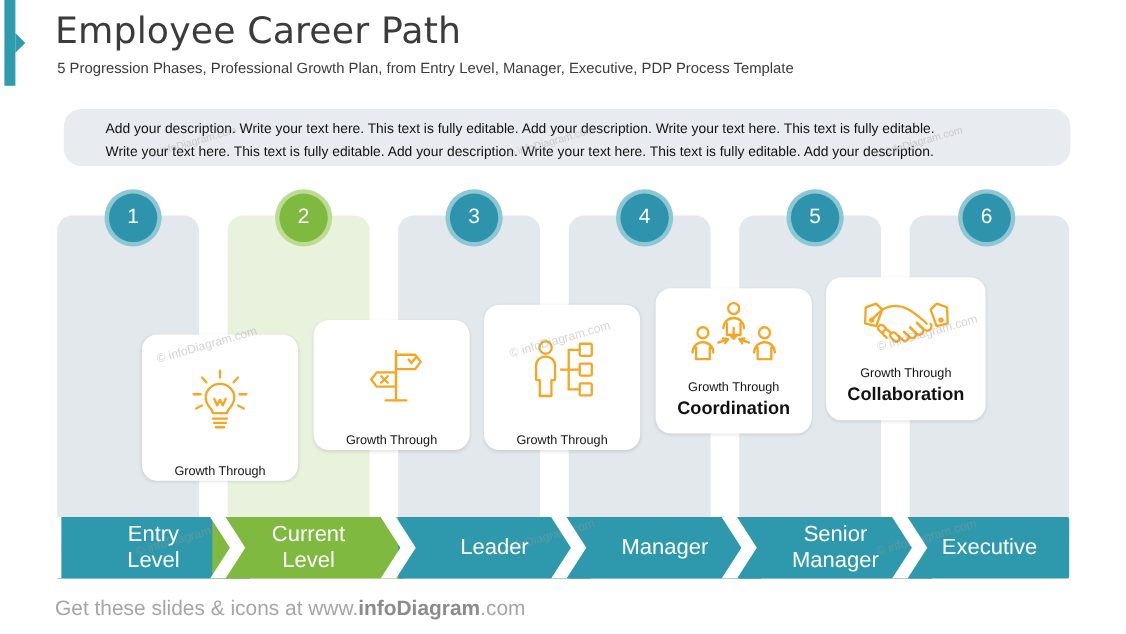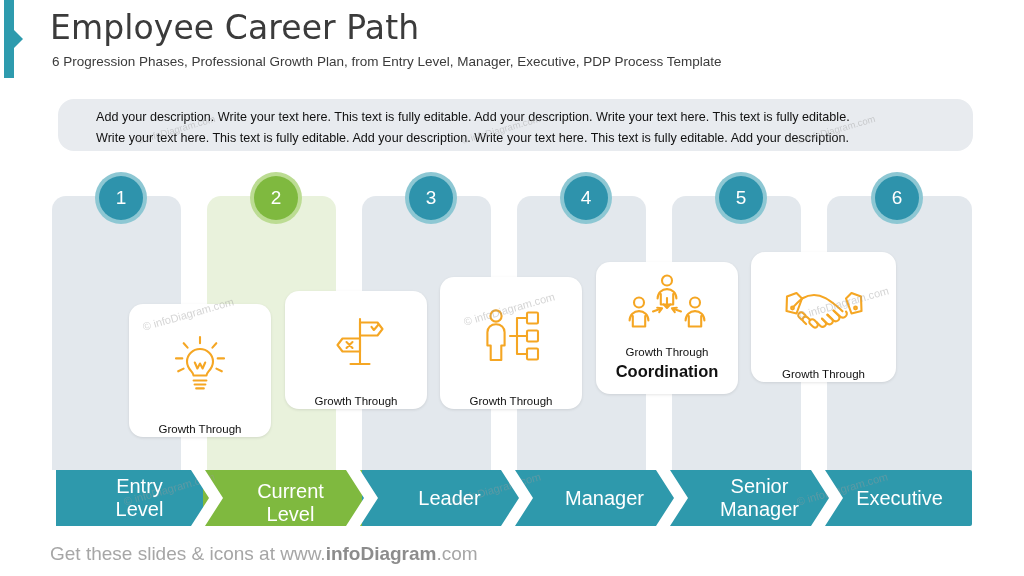--- a/index.html
+++ b/index.html
@@ -125,21 +125,21 @@
 </style>
 </head>
 <body>
 
 <div class="slide">
 
   <div class="accent-bar"></div>
   <div class="accent-notch"></div>
 
   <div class="page-title">Employee Career Path</div>
-  <div class="page-subtitle">6 Progression Phases, Professional Growth Plan, from Entry Level, Manager, Executive, PDP Process Template</div>
+  <div class="page-subtitle">5 Progression Phases, Professional Growth Plan, from Entry Level, Manager, Executive, PDP Process Template</div>
 
   <div class="desc-box"></div>
   <div class="desc-text">
     <span class="desc-line">Add your description. Write your text here. This text is fully editable. Add your description. Write your text here. This text is fully editable.</span>
     <span class="desc-line">Write your text here. This text is fully editable. Add your description. Write your text here. This text is fully editable. Add your description.</span>
   </div>
   <div class="wm" style="left:135px;top:124px;">© infoDiagram.com</div>
   <div class="wm" style="left:460px;top:124px;">© infoDiagram.com</div>
   <div class="wm" style="left:795px;top:124px;">© infoDiagram.com</div>
 
@@ -243,32 +243,33 @@
         <path d="M53.5 27.5l5 5c1.5 1.5 1.2 3.8-.5 5-1.7 1.2-3.8.8-5.2-.6l-5.5-5"></path>
         <path d="M47.5 31.5l4.5 4.5c1.4 1.4 1.1 3.5-.5 4.6-1.6 1.1-3.6.7-4.9-.6l-4.6-4.4"></path>
         <path d="M42 35.8l3.2 3.2c1.3 1.3 1 3.2-.5 4.2-1.4 1-3.3.7-4.5-.5l-3.4-3.3"></path>
         <path d="M36.8 39.5l-2.5-2.4c-1.2-1.2-3-1.2-4.1-.1-1.2 1.1-1.2 2.9 0 4.1l2.6 2.5c1.2 1.2 3 1.2 4.2.1 1.1-1.1 1.1-3-.2-4.2z"></path>
         <path d="M30.2 37l-2.6-2.5c-1.2-1.2-3-1.2-4.1 0-1.2 1.1-1.2 2.9 0 4.1l2.6 2.5"></path>
         <path d="M25.6 32.5l-2.4-2.3c-1.2-1.2-3-1.2-4.1 0-1.2 1.1-1.2 2.9 0 4l2.6 2.5"></path>
         <path d="M22 15.5c-2.5 2.2-5.8 5.4-8.6 8.4"></path>
       </svg>
     </div>
     <div class="card-sub">Growth Through</div>
+    <div class="card-title wide">Collaboration</div>
   </div>
   <div class="wm lg" style="left:796px;top:297px;">© infoDiagram.com</div>
 
   <div class="chevbar">
 
     <div class="chev" style="left:52px;width:175px;">
       <div class="chev-label">
         <div>Entry</div>
           <div>Level</div>
       </div>
     </div>
-    <div class="chev green" style="left:203px;width:175px;align-items:flex-end;">
+    <div class="chev green" style="left:193px;width:175px;">
       <div class="chev-label">
         <div>Current</div>
           <div>Level</div>
       </div>
     </div>
     <div class="chev" style="left:362px;width:175px;">
       <div class="chev-label">
         <div>Leader</div>
       </div>
     </div>

